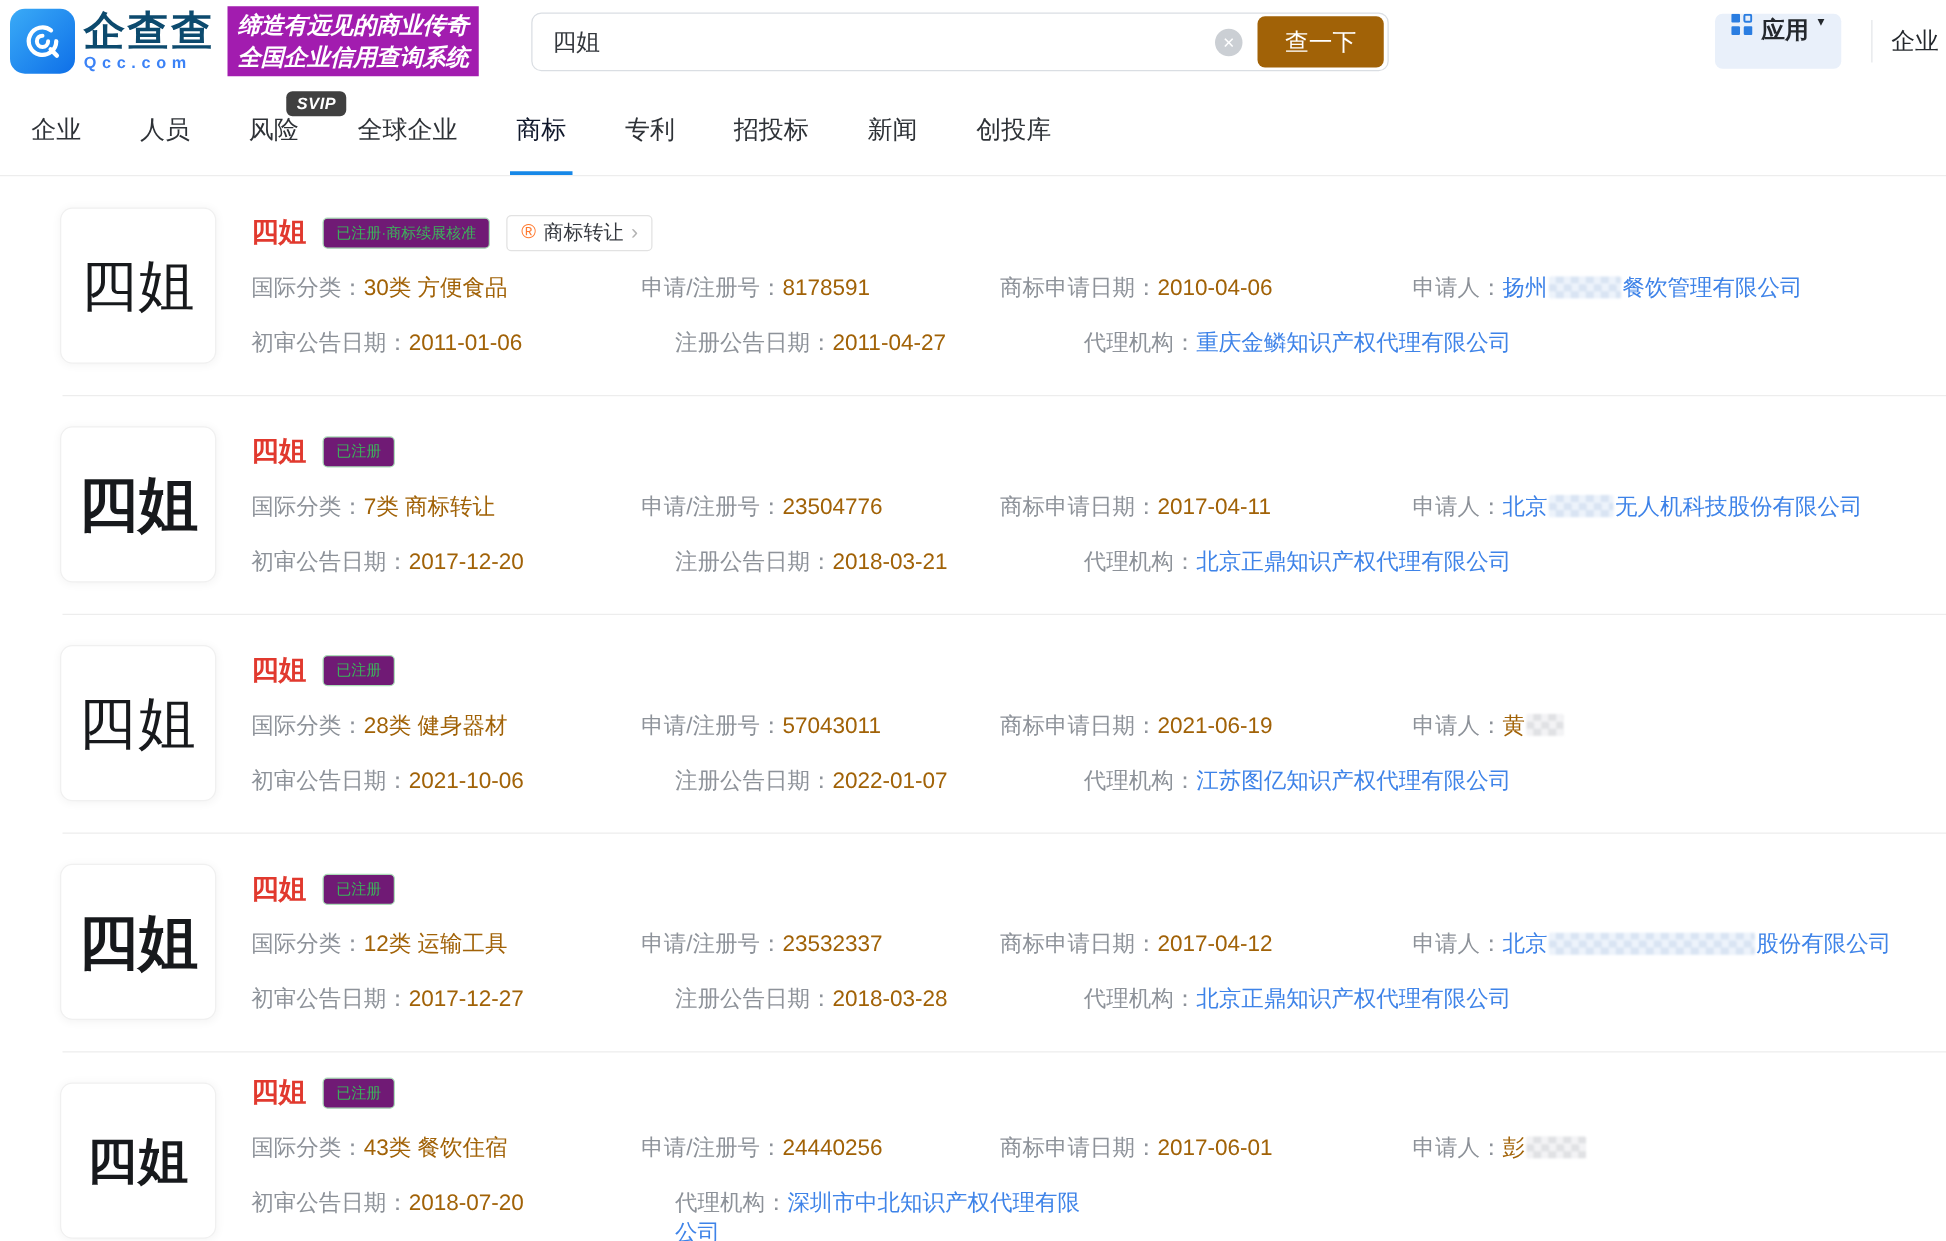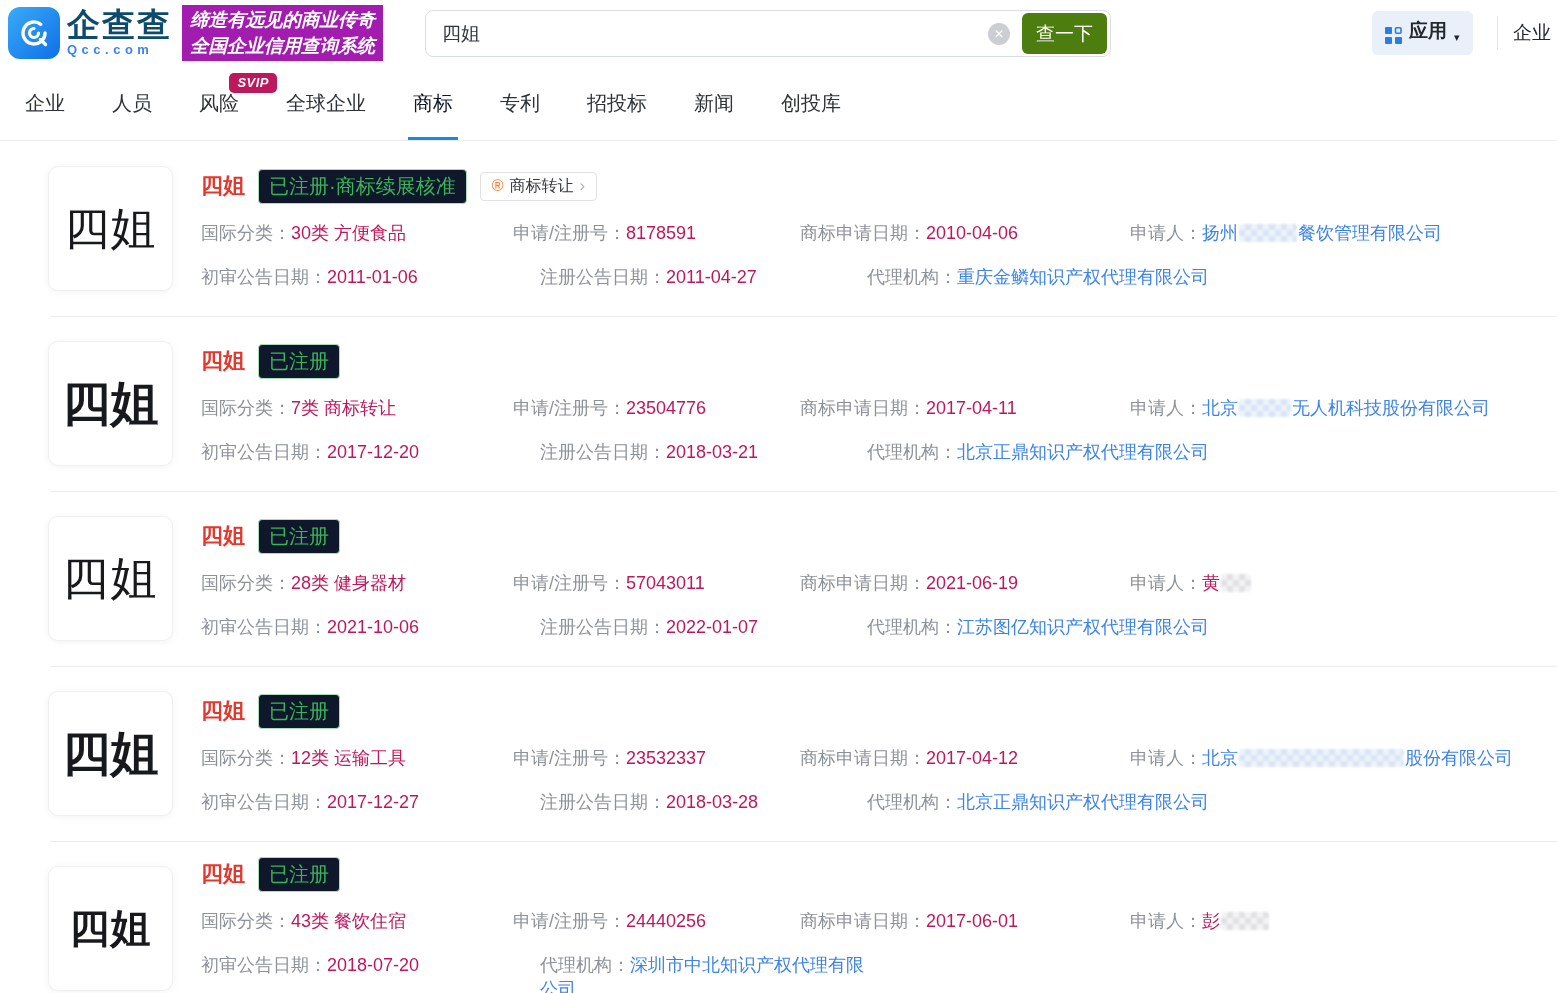--- a/index.html
+++ b/index.html
@@ -17,69 +17,69 @@
   .brand-en { font-size:13px; font-weight:700; color:#3b82f6; letter-spacing:4.5px; line-height:16px;}
   .banner { margin-left:10px; background:#a21caf; color:#fff; font-size:18.5px; font-weight:700;
     line-height:26px; padding:2px 8px; text-align:right;font-style:italic; }
 
   .searchbox { position:absolute; left:425px; top:10px; width:686px; height:47px;
     border:1px solid #dadee3; border-radius:8px; display:flex; align-items:center; background:#fff; }
   .search-input { flex:1; border:none; outline:none; font-size:19px; color:#33373c;
     padding-left:16px; font-family:inherit; background:transparent; }
   .clear-btn { width:22px; height:22px; border-radius:50%; background:#cbcfd4; color:#fff;
     font-size:12px; display:flex; align-items:center; justify-content:center; margin-right:12px; cursor:pointer; }
-  .search-btn { width:85px; height:41px; margin-right:3px; background:#4d7c0f; border:none;
+  .search-btn { width:101px; height:41px; margin-right:3px; background:#a16207; border:none;
     border-radius:6px; color:#fff; font-size:19px; font-weight:500; cursor:pointer; font-family:inherit; }
 
-  .apps-chip { position:absolute; left:1372px; top:11px; height:44px; padding:11px 13px;
-    background:#e9f0fa; border-radius:6px; display:flex; align-items:flex-end; gap:7px; cursor:pointer; }
+  .apps-chip { position:absolute; left:1372px; top:11px; height:44px; padding:0 13px;
+    background:#e9f0fa; border-radius:6px; display:flex; align-items:flex-start; gap:7px; cursor:pointer; }
   .apps-label { font-size:19px; font-weight:700; color:#24282d; }
   .apps-caret { font-size:11px; color:#24282d; }
   .header-divider { position:absolute; left:1497px; top:16px; width:1px; height:34px; background:#e4e6e9; }
   .ent-link { position:absolute; left:1513px; top:20px; font-size:19px; color:#24282d;
     white-space:nowrap; cursor:pointer; }
 
   
   .nav { height:75px; display:flex; align-items:stretch; gap:47px; padding-left:25px;
     border-bottom:1px solid #ededed; }
   .nav-item { display:flex; align-items:center; font-size:20px; color:#2e3237;
     position:relative; cursor:pointer; }
   .nav-item.active { color:#0f172a; font-weight:500; }
   .nav-item.active::after { content:""; position:absolute; left:-5px; right:-5px; bottom:0;
     height:3px; background:#1788e8; }
-  .svip-badge { position:absolute; top:7px; right:-38px; background:#be185d; color:#fff;
+  .svip-badge { position:absolute; top:7px; right:-38px; background:#404040; color:#fff;
     font-size:13px; font-weight:800; font-style:italic; padding:2px 8px 3px; border-radius:5px;
     letter-spacing:.5px; }
 
   
   .card { height:175px; display:flex; align-items:center; padding-left:48px; position:relative; }
   .card.divided::before { content:""; position:absolute; top:0; left:50px; right:0; height:1px; background:#ededed; }
   .mark { width:125px; height:125px; border:1px solid #f0f0f0; border-radius:10px;
     box-shadow:0 1px 8px rgba(0,0,0,.05); display:flex; align-items:center; justify-content:center;
     color:#17191c; cursor:pointer; background:#fff; flex:0 0 auto; }
   .mark-1 { font-size:45px; font-weight:500; letter-spacing:1px; }
   .mark-2, .mark-4 { font-size:48px; font-weight:700; }
   .mark-3 { font-family:"Liberation Serif","DejaVu Serif",serif; font-size:46px; font-weight:400; letter-spacing:2px; }
   .mark-5 { font-size:40px; font-weight:900; letter-spacing:1px; }
 
   .info { margin-left:28px; flex:1; }
   .title-row { display:flex; align-items:center; gap:13px; margin-bottom:17px; }
   .tm-title { color:#e1392e; font-size:22px; font-weight:700; cursor:pointer; }
-  .badge-green { font-size:20px; color:#3cb45a; background:#0f172a; border:1px solid #abddb8;
+  .badge-green { font-size:12px; color:#3cb45a; background:#701a75; border:1px solid #abddb8;
     border-radius:4px; padding:3px 10px; }
   .badge-transfer { font-size:16px; color:#35393f; border:1px solid #e2e2e2; border-radius:4px;
     padding:3px 11px; display:flex; align-items:center; gap:6px; cursor:pointer; background:#fff; }
   .reg-r { color:#ff7a30; font-size:16px; }
   .chev { color:#b3b3b3; font-size:17px; }
 
   .frow { display:grid; font-size:18px; align-items:baseline; }
   .frow1 { grid-template-columns:312px 287px 330px 1fr; }
   .frow2 { grid-template-columns:339px 327px 1fr; margin-top:20px; }
   .lbl { color:#8d9299; }
-  .val { color:#be185d; }
+  .val { color:#a16207; }
   .link { color:#3e83e8; text-decoration:none; cursor:pointer; }
   .redact { display:inline-block; height:18px; vertical-align:-3px; margin:0 1px; border-radius:2px;
     background:conic-gradient(#d9e4f3 90deg,#edf3fb 90deg 180deg,#d9e4f3 180deg 270deg,#edf3fb 270deg) 0 0/12px 12px;
     filter:blur(1px); }
   .redact.gray {
     background:conic-gradient(#e0e1e4 90deg,#f3f3f5 90deg 180deg,#e0e1e4 180deg 270deg,#f3f3f5 270deg) 0 0/12px 12px; }
 </style>
 </head>
 <body>
 

